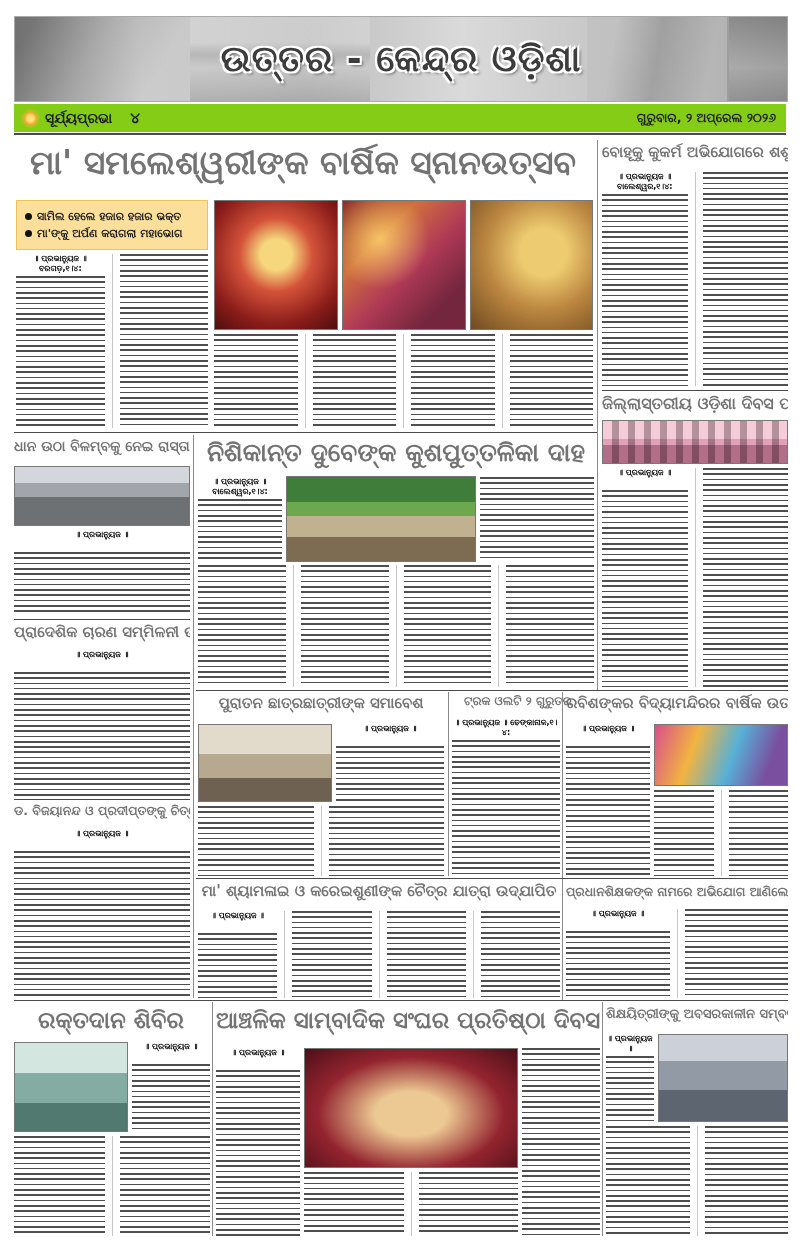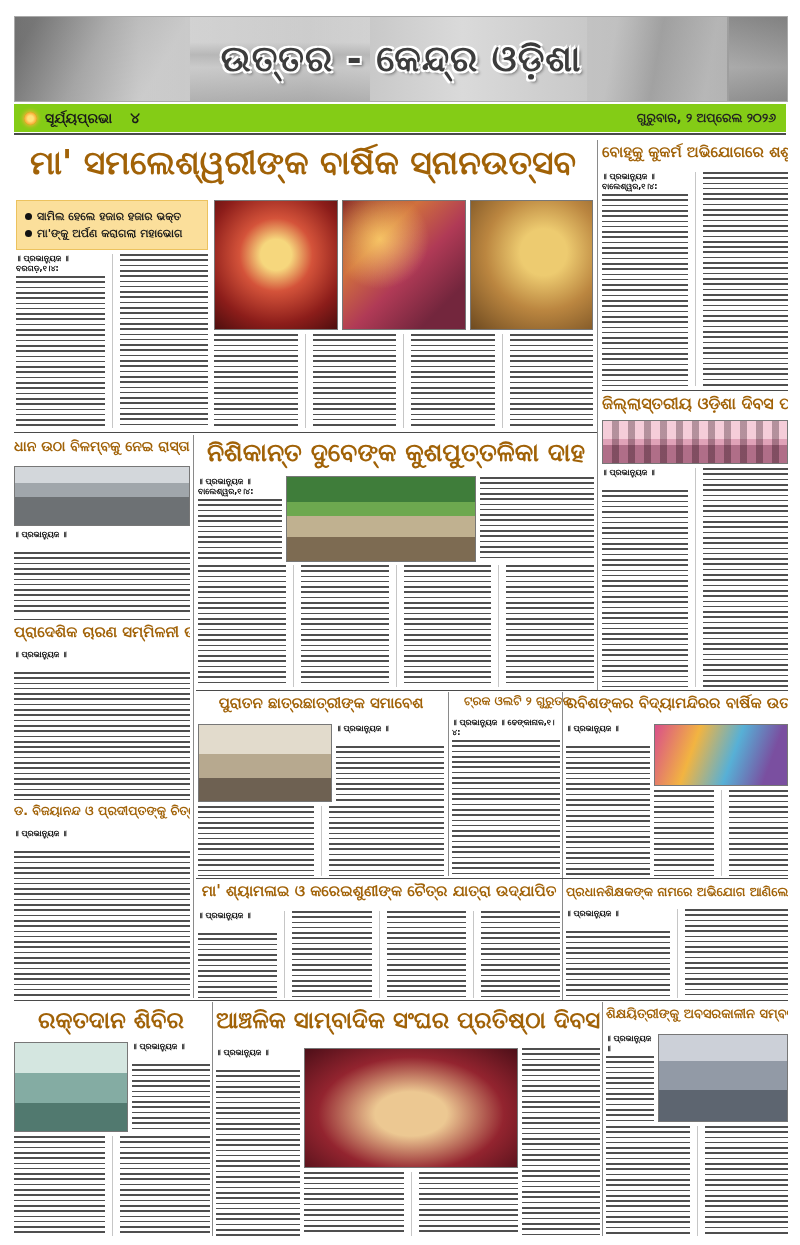--- a/index.html
+++ b/index.html
@@ -24,21 +24,21 @@
     display:flex;align-items:center;justify-content:space-between;padding:0 10px;box-sizing:border-box;}
   #paper-name{font-weight:bold;font-size:14px;display:flex;align-items:center;gap:8px;}
   #sun-logo{width:13px;height:13px;border-radius:50%;display:inline-block;
     background:radial-gradient(circle,#ffe27a 30%,#f59b1e 75%);box-shadow:0 0 4px 1px #f8b23c;}
   #page-num{font-weight:bold;font-size:15px;margin-left:10px;}
   #issue-date{font-weight:bold;font-size:12.5px;color:#222;}
 
   .hr{background:#4a4a4a;}
   .vr{background:#8a8a8a;}
 
-  .headline{font-weight:bold;color:#a16207;text-align:center;white-space:nowrap;overflow:hidden;line-height:1.25;}
+  .headline{font-weight:bold;color:#737373;text-align:center;white-space:nowrap;overflow:hidden;line-height:1.25;}
 
   
   #bullet-box{left:16px;top:200px;width:192px;height:50px;background:#fbdf9b;border:1px solid #ecc25e;
     box-sizing:border-box;padding:6px 8px;display:flex;flex-direction:column;justify-content:center;gap:4px;}
   .bullet-line{font-size:11px;font-weight:bold;white-space:nowrap;overflow:hidden;display:flex;align-items:center;gap:5px;}
   .bullet-line::before{content:"";width:7px;height:7px;border-radius:50%;background:#111;flex:0 0 auto;}
 
   
   .ph{border:1px solid #777;box-sizing:border-box;}
   #ph-deity{background:radial-gradient(circle at 50% 42%,#f6d77d 0 16%,#d4533a 38%,#8c1d1a 72%,#4e0e0e);}
@@ -51,21 +51,21 @@
   #ph-rasta{background:linear-gradient(to bottom,#d3d7db 0 28%,#a0a6ab 28% 52%,#6d7174 52%),
             repeating-linear-gradient(90deg,rgba(90,70,54,.55) 0 6px,rgba(150,120,90,.45) 6px 12px);}
   #ph-effigy{background:linear-gradient(to bottom,#3f7d3a 0 30%,#6da84f 30% 46%,#c0b190 46% 72%,#7d6b52 72%);}
   #ph-alumni{background:linear-gradient(to bottom,#e2dbcc 0 38%,#b7a98f 38% 70%,#6e6152 70%);}
   #ph-kids{background:linear-gradient(110deg,#d94f8a,#f2b441 30%,#57b0d6 58%,#7a4fa0 84%);}
   #ph-stage{background:radial-gradient(ellipse at 50% 55%,#ecc892 0 24%,#93242f 62%,#4d0f18);}
   #ph-blood{background:linear-gradient(to bottom,#d4e6e0 0 34%,#84aca3 34% 68%,#51796f 68%);}
   #ph-teachers{background:linear-gradient(to bottom,#ccd0d8 0 30%,#929aa6 30% 64%,#5d6570 64%);}
 
   
-  .cols{display:flex;gap:7px;box-sizing:border-box;}
+  .cols{display:flex;gap:7px;box-sizing:border-box;text-align:center;}
   .col{flex:1;display:flex;flex-direction:column;border-right:1px solid #c6c6c6;padding-right:7px;min-width:0;}
   .col:last-child{border-right:none;padding-right:0;}
   .dl{font-size:8px;font-weight:bold;line-height:1.25;height:20px;overflow:hidden;margin-bottom:2px;color:#000;}
   .greek{flex:1;opacity:.88;
     background:repeating-linear-gradient(to bottom,#373737 0px,#373737 1.6px,transparent 1.6px,transparent 5.3px);}
 </style>
 </head>
 <body>
 
 <div id="page">

